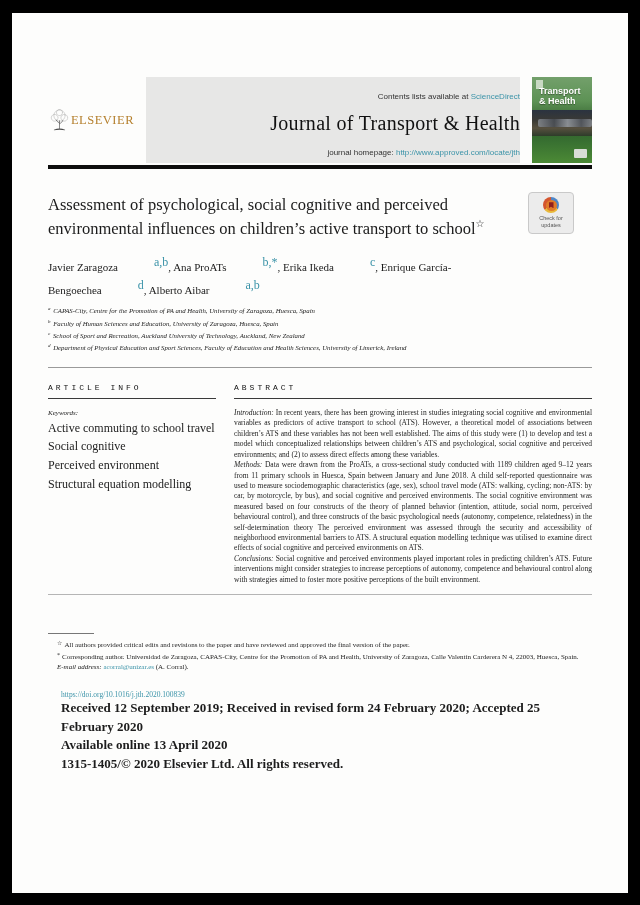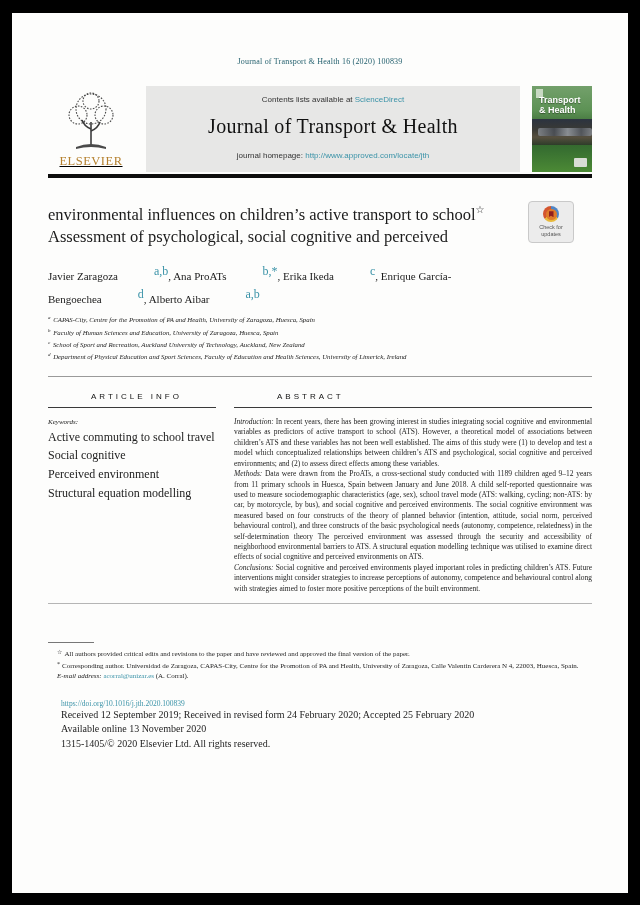--- a/index.html
+++ b/index.html
@@ -8,24 +8,24 @@
   .page {
     position:absolute; left:12px; top:13px; width:616px; height:880px;
     background:#fdfdfc; padding:44px 36px 0 36px; overflow:hidden;
   }
   :root { --link:#3b93a8; --darkteal:#24606e; --gold:#b5802e; }
 
   .citation { text-align:center; font-size:8px; color:var(--darkteal); letter-spacing:.2px; }
 
   
   .masthead { display:flex; margin-top:20px; height:86px; }
-  .logo-col { width:86px; display:flex; flex-direction:column; align-items:center; justify-content:center; padding-bottom:1px;text-decoration:underline; }
+  .logo-col { width:86px; display:flex; flex-direction:row; align-items:center; justify-content:center; padding-bottom:1px; }
   .logo-col svg { display:block; }
   .elsevier-word { font-size:12.5px; color:var(--gold); letter-spacing:.5px; margin-top:1px; }
-  .mast-box { flex:1; background:#e7e7e6; margin:0 12px; text-align:center; padding-top:9px; }
+  .mast-box { flex:1; background:#e7e7e6; margin:0 12px; text-align:right; padding-top:15px; }
   .contents-line { font-family:"Liberation Sans",sans-serif; font-size:8px; color:#333; }
   .contents-line a, .homepage-line a { color:var(--link); text-decoration:none; }
   .mast-title { font-size:20px; color:#111; margin-top:11px; letter-spacing:.3px; }
   .homepage-line { font-family:"Liberation Sans",sans-serif; font-size:8px; color:#333; margin-top:13px; }
   .cover-col { width:60px; position:relative; background:linear-gradient(180deg,#73a06b 0%,#5d9255 28%,#2f5d2b 55%,#387031 75%,#4c8a35 100%); overflow:hidden; }
   .cover-mark { position:absolute; top:3px; left:4px; width:7px; height:9px; background:#d8e4d4; opacity:.85; }
   .cover-title { position:absolute; top:10px; left:7px; color:#fff; font-family:"Liberation Sans",sans-serif; font-weight:bold; font-size:9px; line-height:1.1; text-shadow:0 1px 1px rgba(0,0,0,.4); }
   .cover-photo { position:absolute; top:33px; left:0; width:100%; height:26px;
     background:linear-gradient(180deg,#2b3340 0%,#3a3a35 40%,#57503f 70%,#2e3c2a 100%); }
   .cover-photo::after { content:""; position:absolute; left:6px; top:9px; width:54px; height:8px;
@@ -53,48 +53,47 @@
   .affils { margin-top:7px; }
   .aff-row { font-size:6.8px; font-style:italic; color:#222; line-height:1.6; }
   .aff-sup { font-size:5px; margin-right:1px; }
 
   .thin-divider { border-top:1px solid #9a9a9a; margin-top:13px; }
 
   
   .cols { display:flex; margin-top:15px; }
   .col-left { width:168px; flex:none; }
   .col-right { flex:1; margin-left:18px; }
-  .sec-head { font-family:Liberation Sans, sans-serif; font-size:8px; letter-spacing:3px; color:#111;margin-left:43px; }
+  .sec-head { font-family:Liberation Mono, monospace; font-size:8px; letter-spacing:3px; color:#111; }
   .head-rule { border-top:1px solid #3a3a3a; margin-top:6px; margin-bottom:9px; }
   .kw-label { font-size:7px; font-style:italic; color:#222; line-height:1.55; }
   .kw { font-size:12px; color:#222; line-height:1.55; }
   .abs-p { font-size:7.5px; line-height:1.39; text-align:justify; color:#1d1d1d; }
   .abs-label { font-style:italic; }
   .bottom-rule { border-top:1px solid #b5b5b5; margin-top:9px; }
 
   
   .fn-block { margin-top:38px; }
   .fn-rule { width:46px; border-top:1px solid #777; margin-bottom:5px; }
   .fn { font-size:7px; color:#1d1d1d; line-height:1.5; text-indent:9px; }
   .fn .marker { font-size:6px; vertical-align:2px; margin-right:2px; }
   .fn-email { font-size:7px; color:#1d1d1d; line-height:1.5; text-indent:9px; }
   .fn-email i { font-style:italic; }
   .fn-email a { color:var(--link); text-decoration:none; }
 
   .footer { margin-top:17px;margin-left:13px; }
   .doi { font-size:7.5px; }
   .doi a { color:var(--link); text-decoration:none; }
-  .meta-line { font-size:10px; color:#1d1d1d; line-height:1.45; }
+  .meta-line { font-size:13px; color:#1d1d1d; line-height:1.45;font-weight:bold; }
 </style>
 </head>
 <body>
 
 <div class="page">
 
-  <div class="citation">Journal of Transport &amp; Health 16 (2020) 100839</div>
 
   <div class="masthead">
     <div class="logo-col">
       <svg width="62" height="64" viewBox="0 0 62 64">
         <g fill="none" stroke="#4a4a4a" stroke-width="1.1" stroke-dasharray="1.6,1.4">
           <circle cx="31" cy="20" r="15"></circle>
           <circle cx="18" cy="26" r="9"></circle>
           <circle cx="44" cy="26" r="9"></circle>
           <circle cx="31" cy="12" r="8"></circle>
         </g>
@@ -126,22 +125,22 @@
       </div>
       <div class="cover-photo"></div>
       <div class="cover-els"></div>
     </div>
   </div>
 
   <div class="black-rule"></div>
 
   <div class="title-row">
     <div class="art-title">
+      <div>Assessment of psychological, social cognitive and perceived</div>
       <div><span>environmental influences on children’s active transport to school</span><sup class="title-star">☆</sup></div>
-      <div>Assessment of psychological, social cognitive and perceived</div>
     </div>
     <div class="cfu">
       <div class="cfu-ring">
         <div class="cfu-core">
             <div class="cfu-book"></div>
           </div>
       </div>
       <div class="cfu-label">
         <div>Check for</div>
         <div>updates</div>
@@ -188,17 +187,17 @@
   <div class="fn-block">
     <div class="fn-rule"></div>
     <div class="fn"><span class="marker">☆</span><span>All authors provided critical edits and revisions to the paper and have reviewed and approved the final version of the paper.</span></div>
     <div class="fn"><span class="marker">*</span><span>Corresponding author. Universidad de Zaragoza, CAPAS-City, Centre for the Promotion of PA and Health, University of Zaragoza, Calle Valentín Carderera N 4, 22003, Huesca, Spain.</span></div>
     <div class="fn-email"><i>E-mail address:</i> <a href="#">acorral@unizar.es</a><span> (A. Corral).</span></div>
   </div>
 
   <div class="footer">
     <div class="doi"><a href="#">https://doi.org/10.1016/j.jth.2020.100839</a></div>
     <div class="meta-line">Received 12 September 2019; Received in revised form 24 February 2020; Accepted 25 February 2020</div>
-    <div class="meta-line">Available online 13 November 2020</div>
+    <div class="meta-line">Available online 13 April 2020</div>
     <div class="meta-line">1315-1405/© 2020 Elsevier Ltd. All rights reserved.</div>
   </div>
 
 </div>
 
 </body></html>

